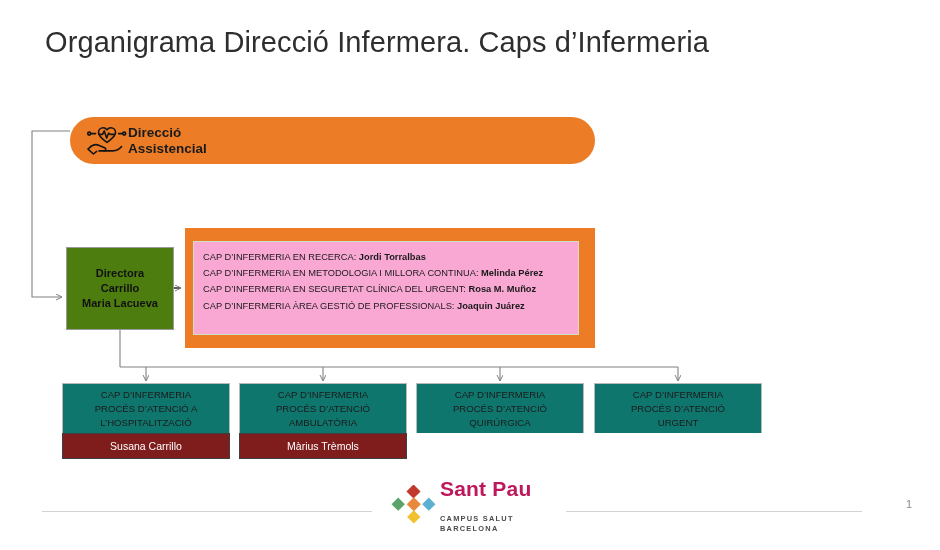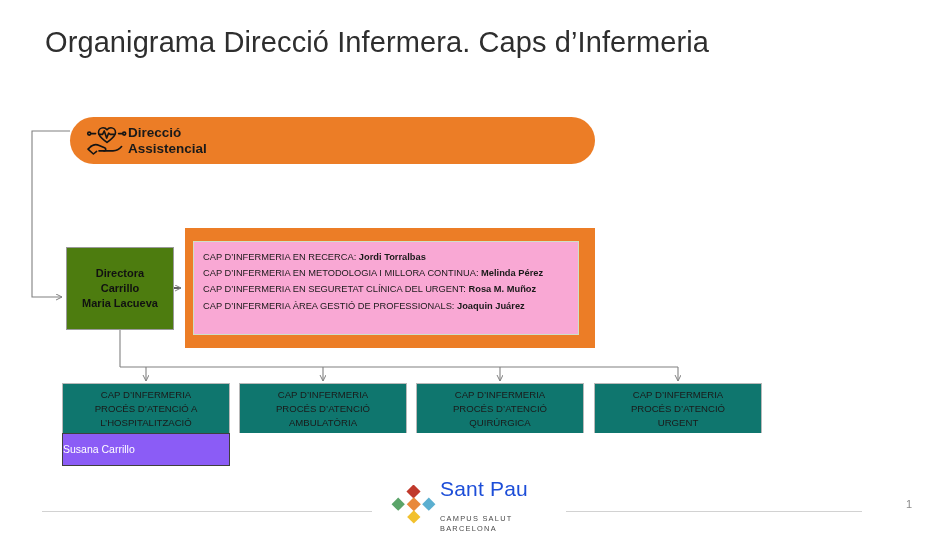--- a/index.html
+++ b/index.html
@@ -144,25 +144,25 @@
     box-sizing: border-box;
     padding: 0 4px;
   }
   .leaf-head div {
     font-size: 9.6px;
     color: #1a1a1a;
     line-height: 14px;
     white-space: nowrap;
   }
   .leaf-foot {
-    background: #8b5cf6;
-    height: 33px;
-    display: flex;
-    align-items: center;
-    justify-content: flex-start;
+    background: #7f1d1d;
+    height: 26px;
+    display: flex;
+    align-items: center;
+    justify-content: center;
     border: 1px solid #3F3F3F;
     box-sizing: border-box;
   }
   .leaf-foot span {
     font-size: 10.5px;
     color: #ffffff;
     line-height: 13px;
   }
 
   .leaf-1 { left: 62px; }
@@ -199,30 +199,32 @@
   .logo-mark {
     width: 46px;
     height: 42px;
     flex: 0 0 46px;
   }
   .logo-text {
     margin-left: 4px;
   }
   .logo-name {
     font-size: 21px;
-    color: #1d4ed8;
+    color: #be185d;
     line-height: 22px;
     letter-spacing: 0.2px;
+    font-weight: bold;
   }
   .logo-sub {
     font-size: 7.4px;
     color: #4a4a4a;
     letter-spacing: 1.25px;
     line-height: 10px;
     margin-top: 14px;
+    font-weight: bold;
   }
   .page-number {
     position: absolute;
     left: 906px;
     top: 498px;
     font-size: 11px;
     color: #8a8a8a;
   }
 </style>
 </head>
@@ -305,20 +307,23 @@
       <span>Susana Carrillo</span>
     </div>
   </div>
 
   <div class="leaf leaf-2">
     <div class="leaf-head">
       <div>CAP D’INFERMERIA</div>
       <div>PROCÉS  D’ATENCIÓ</div>
       <div>AMBULATÒRIA</div>
     </div>
+    <div class="leaf-foot">
+      <span>Màrius Trèmols</span>
+    </div>
   </div>
 
   <div class="leaf leaf-3">
     <div class="leaf-head">
       <div>CAP D’INFERMERIA</div>
       <div>PROCÉS D’ATENCIÓ</div>
       <div>QUIRÚRGICA</div>
     </div>
   </div>
 

